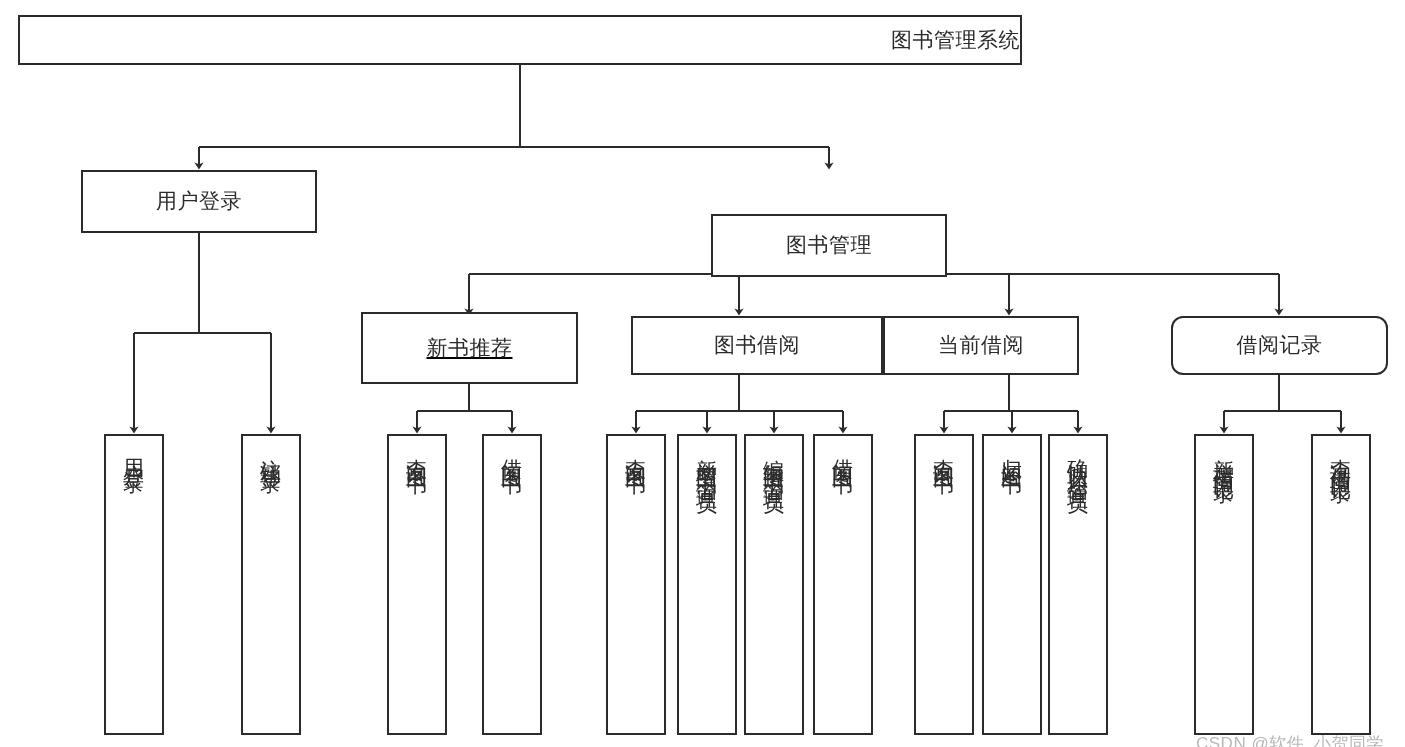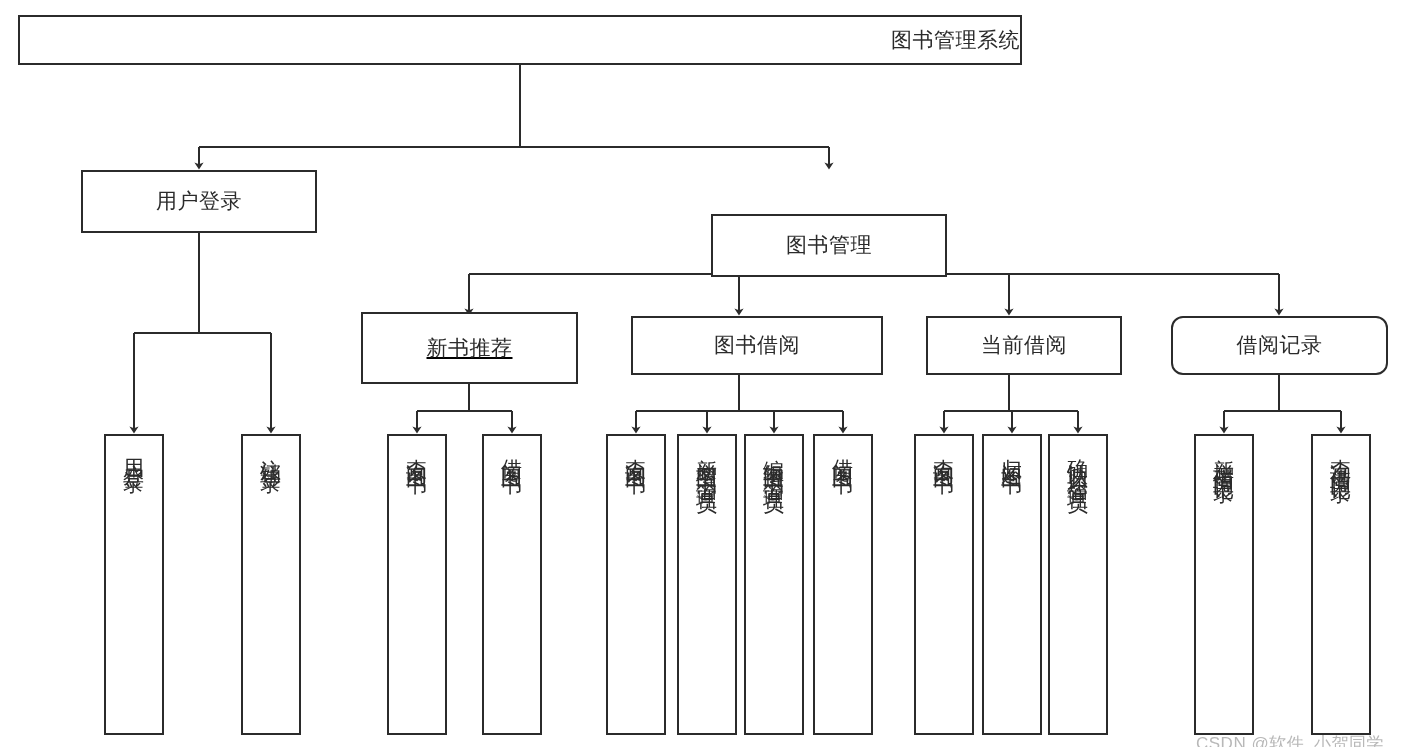--- a/index.html
+++ b/index.html
@@ -136,21 +136,21 @@
   <div class="node-box" style="left:711px; top:170px; width:236px; height:63px;margin-top:44px;">
     <span class="node-label-h">图书管理</span>
   </div>
 
   <div class="node-box" style="left:361px; top:312px; width:217px; height:72px;text-decoration:underline;">
     <span class="node-label-h">新书推荐</span>
   </div>
   <div class="node-box" style="left:631px; top:316px; width:252px; height:59px;">
     <span class="node-label-h">图书借阅</span>
   </div>
-  <div class="node-box" style="left:926px; top:316px; width:196px; height:59px;">
+  <div class="node-box" style="left:883px; top:316px; width:196px; height:59px;">
     <span class="node-label-h">当前借阅</span>
   </div>
   <div class="node-box" style="left:1171px; top:316px; width:217px; height:59px;border-radius:12px;">
     <span class="node-label-h">借阅记录</span>
   </div>
 
   <div class="node-box leaf-box" style="left:104px; top:434px; width:60px; height:301px;">
     <span class="node-label-v">用户登录</span>
   </div>
   <div class="node-box leaf-box" style="left:241px; top:434px; width:60px; height:301px;">

